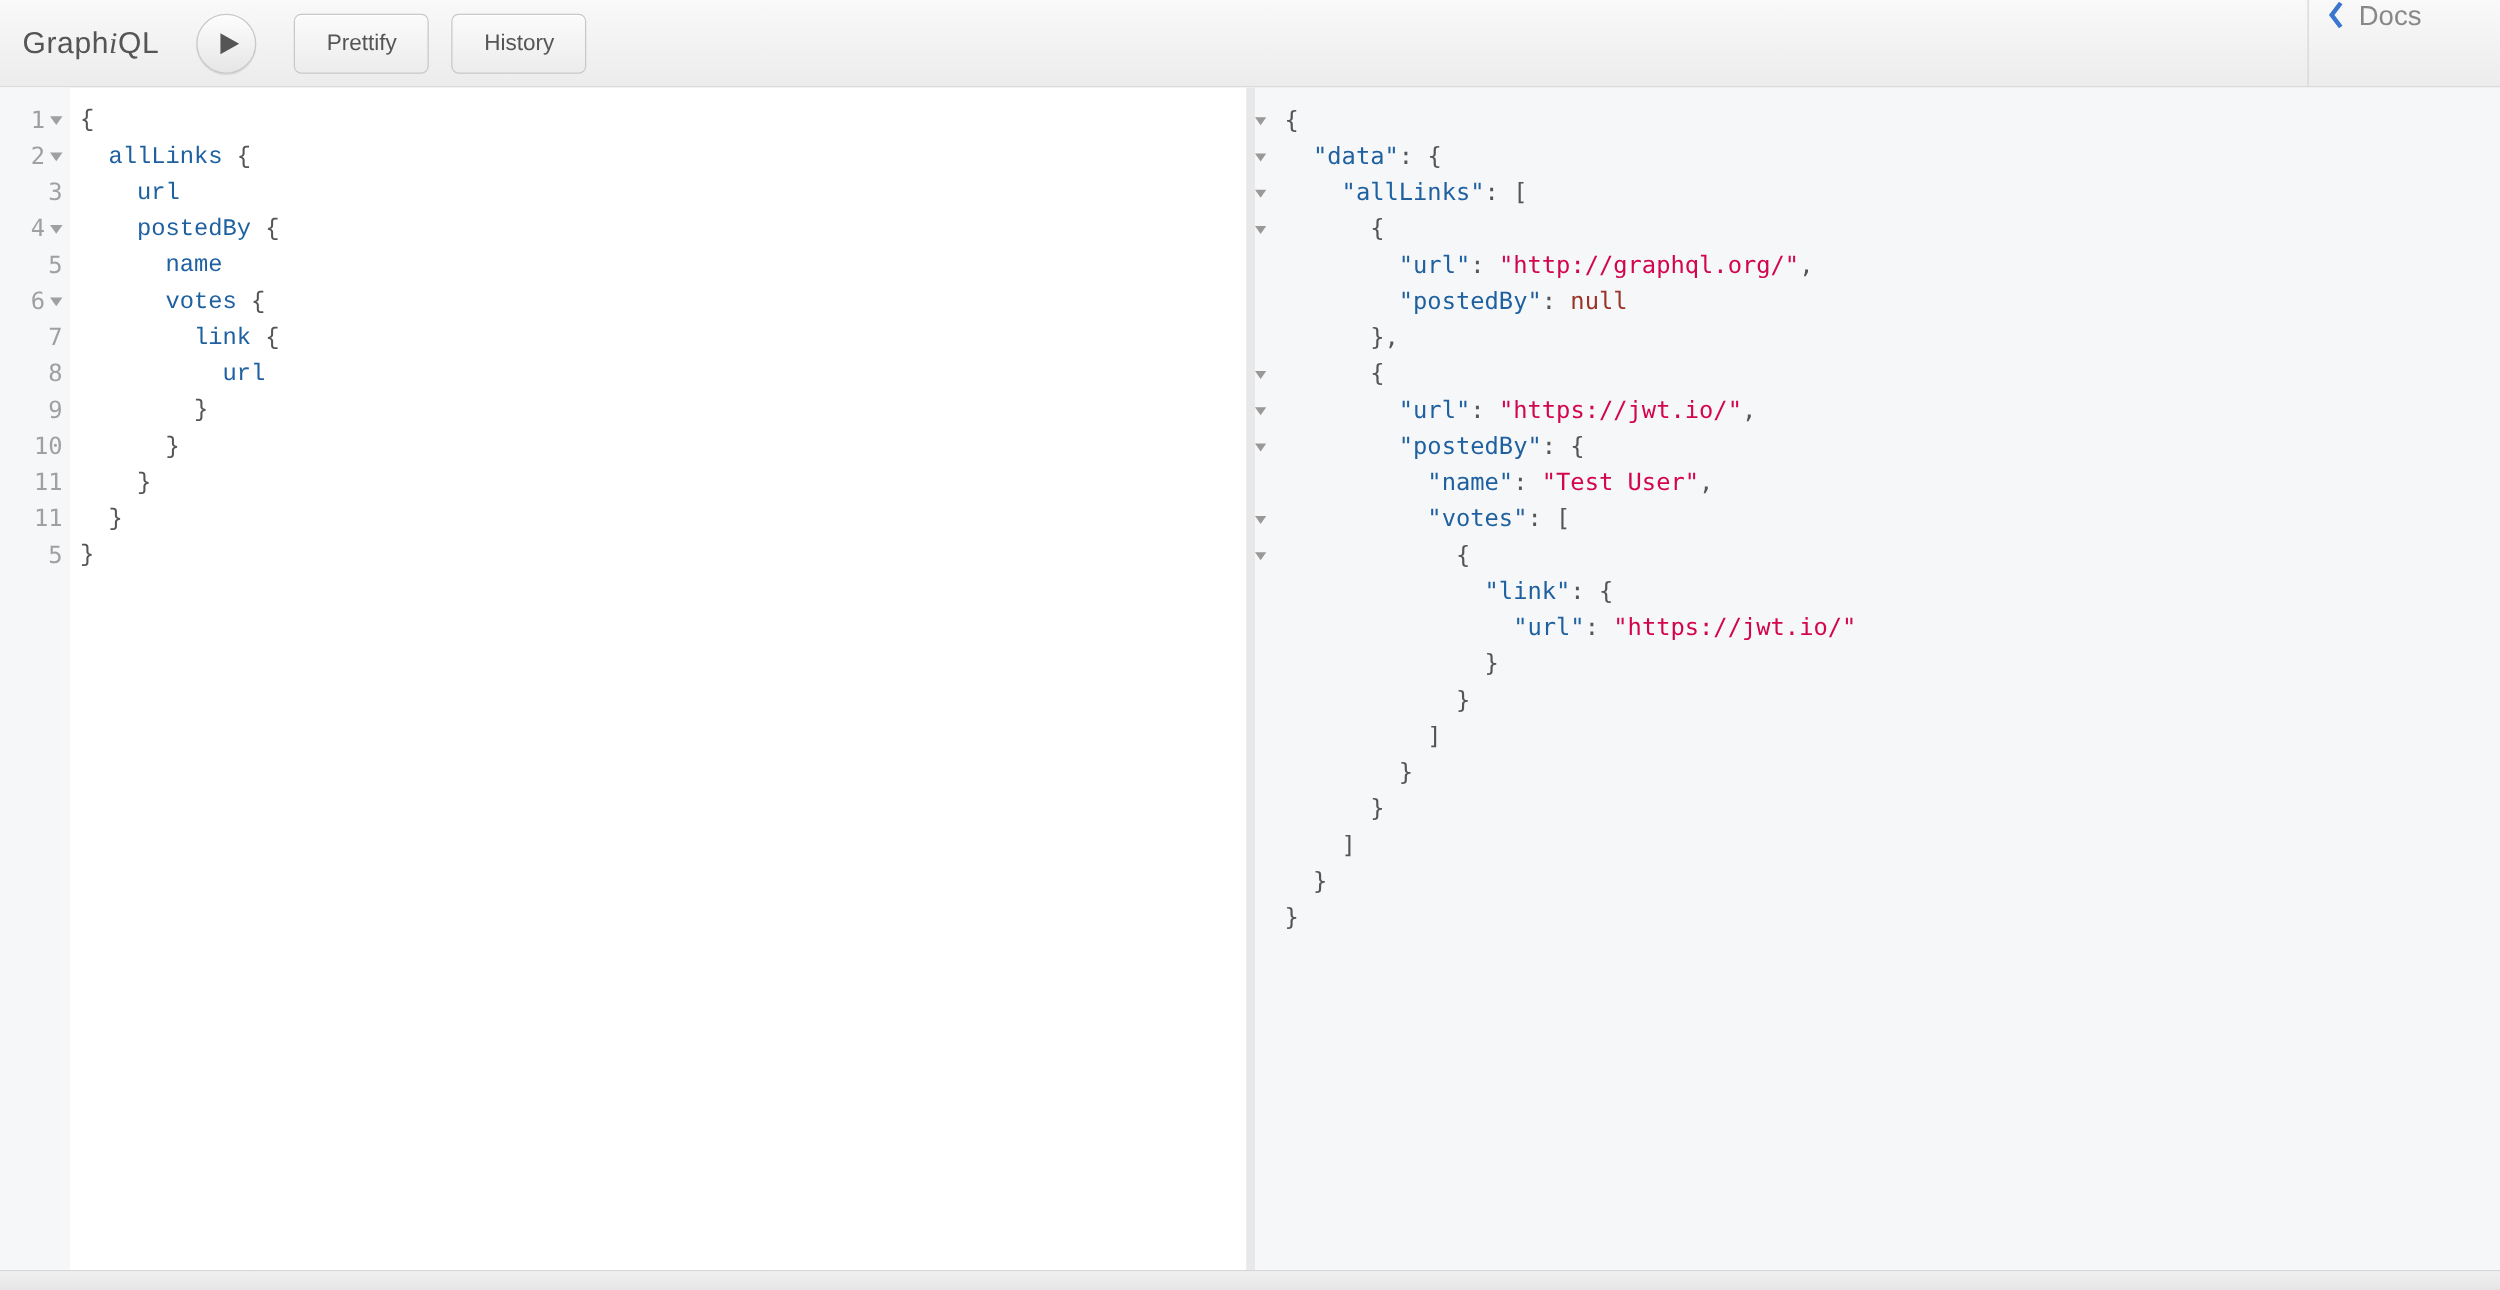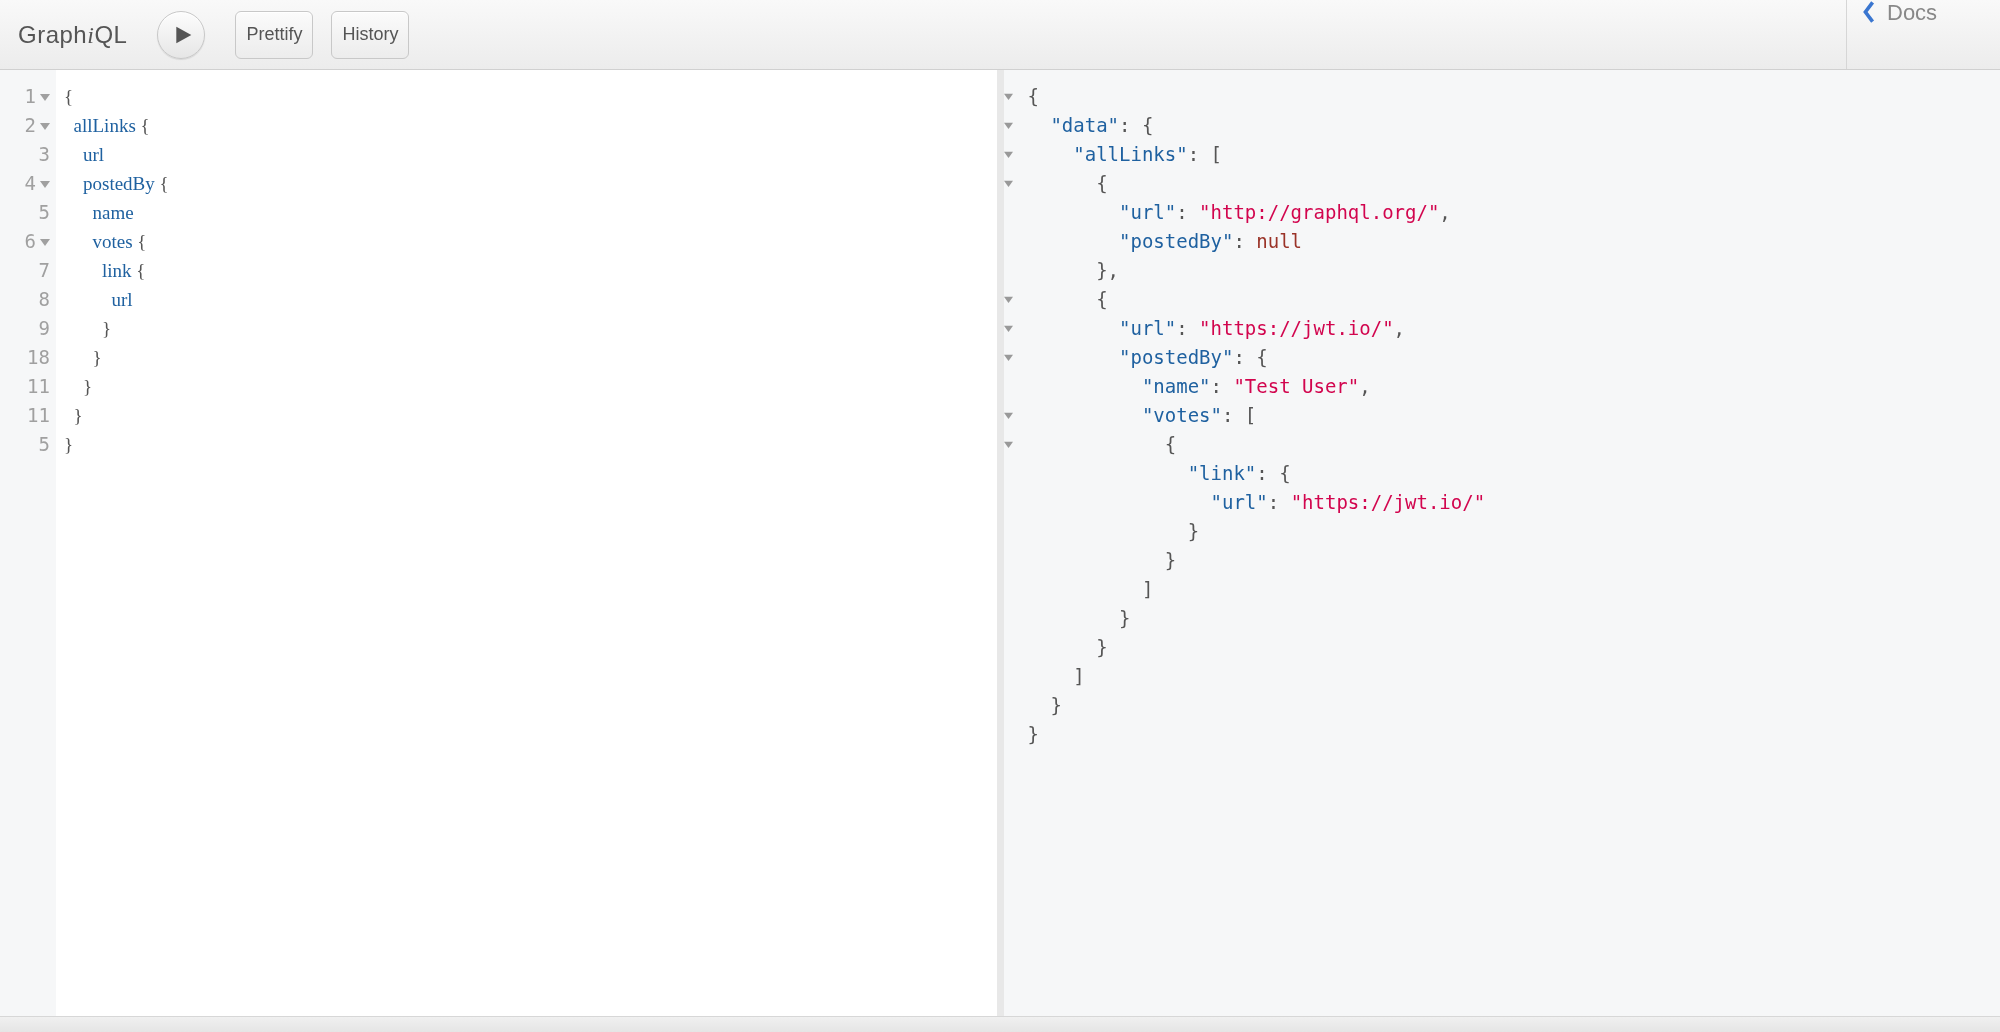--- a/index.html
+++ b/index.html
@@ -29,21 +29,21 @@
     background: linear-gradient(#fdfdfd, #e6e6e6);
     border: 1px solid #c8c8c8;
     box-shadow: 0 1px 1px rgba(0,0,0,0.1), inset 0 1px 0 #fff;
     display: flex; align-items: center; justify-content: center;
     cursor: pointer;
     margin-right: 30px;
   }
   .execute-btn svg { width: 20px; height: 20px; fill: #555; margin-left: 3px; }
   .tb-btn {
     height: 48px;
-    padding: 0 10px;
+    padding: 0 25px;
     font-size: 18px;
     color: #555;
     background: linear-gradient(#fbfbfb, #ececec);
     border: 1px solid #c8c8c8;
     border-radius: 6px;
     box-shadow: inset 0 1px 0 #fff;
     cursor: pointer;
     margin-right: 18px;
   }
   .docs {
@@ -76,21 +76,21 @@
     text-align: right;
     line-height: 29px;
     user-select: none;
   }
   .gutter .ln { position: relative; }
   .gutter .fold { display:inline-block; width:0; height:0; border-left:5px solid transparent; border-right:5px solid transparent; border-top:7px solid #a0a0a0; margin-left:4px; vertical-align:2px;}
 
   .code {
     flex: 1;
     padding: 12px 8px 0 8px;
-    font-family: Liberation Serif, serif;
+    font-family: Liberation Mono, monospace;
     font-size: 19px;
     line-height: 29px;
     white-space: pre;
     color: #555;
   }
   .tok-attr { color: #1f61a0; }
   .tok-brace-q { color: #555; }
   .tok-key { color: #1f61a0; }
   .tok-str { color: #d2054e; }
   .tok-null { color: #9a3328; text-align: center; }
@@ -151,21 +151,21 @@
     <div class="gutter" id="editor-gutter">
         <div class="ln">1<span class="fold"></span></div>
         <div class="ln">2<span class="fold"></span></div>
         <div class="ln">3</div>
         <div class="ln">4<span class="fold"></span></div>
         <div class="ln">5</div>
         <div class="ln">6<span class="fold"></span></div>
         <div class="ln">7</div>
         <div class="ln">8</div>
         <div class="ln">9</div>
-        <div class="ln">18</div>
+        <div class="ln">10</div>
         <div class="ln">11</div>
         <div class="ln">11</div>
         <div class="ln">5</div>
       </div>
     <div class="code" id="editor-code"><span class="tok-brace-q">{</span>
   <span class="tok-attr">allLinks</span> <span class="tok-brace-q">{</span>
     <span class="tok-attr">url</span>
     <span class="tok-attr">postedBy</span> <span class="tok-brace-q">{</span>
       <span class="tok-attr">name</span>
       <span class="tok-attr">votes</span> <span class="tok-brace-q">{</span>

